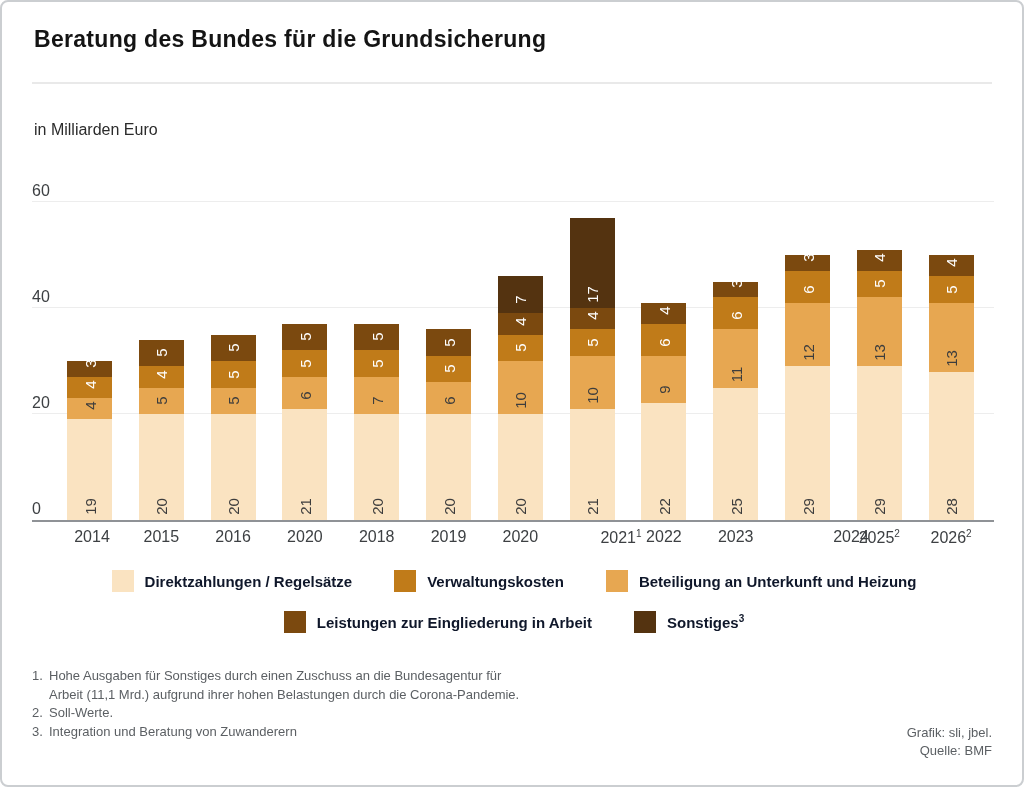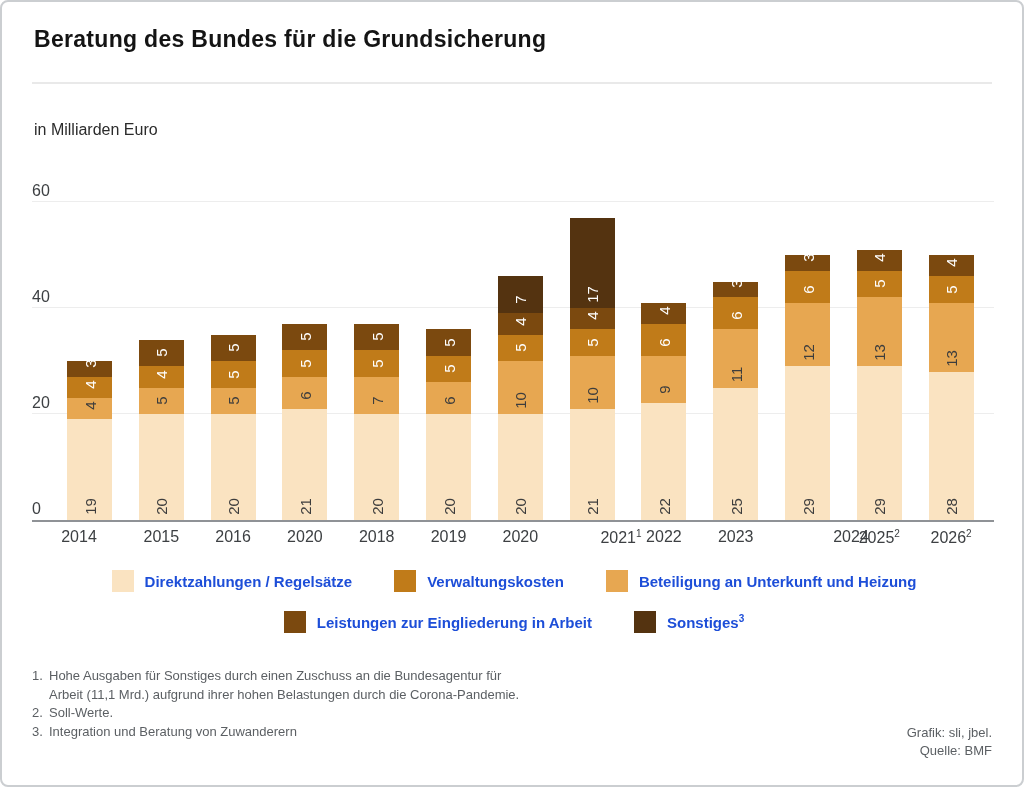--- a/index.html
+++ b/index.html
@@ -22,21 +22,21 @@
     position:absolute;left:50%;bottom:6px;
     transform:translateX(-50%) rotate(-90deg);
     font-size:15px;line-height:15px;font-weight:500;white-space:nowrap;
   }
   .xtick{position:absolute;top:344px;width:90px;text-align:center;font-size:16px;color:#3d4043;}
   sup{font-size:10px;}
 
   .legend-row{position:absolute;left:0;width:1024px;display:flex;justify-content:center;align-items:center;column-gap:42px;}
   .legend-item{display:flex;align-items:center;}
   .swatch{width:22px;height:22px;margin-right:11px;flex:none;}
-  .legend-label{font-size:15px;font-weight:bold;color:#1d4ed8;}
+  .legend-label{font-size:15px;font-weight:bold;color:#0f172a;}
 
   .footnotes{position:absolute;left:30px;top:665px;font-size:13px;color:#5b5f63;line-height:18.5px;}
   .fn{display:flex;}
   .fn-marker{width:17px;flex:none;}
   .credits{position:absolute;right:30px;top:722px;text-align:right;font-size:13px;color:#5b5f63;line-height:18px;}
 </style>
 </head>
 <body>
 
 <div class="card">
@@ -60,21 +60,21 @@
         <div class="seg" style="bottom: 100.7px; height: 21.2px; background: rgb(231, 167, 81);">
           <span class="seg-label" style="color: rgb(61, 61, 61);">4</span>
         </div>
         <div class="seg" style="bottom: 121.9px; height: 21.2px; background: rgb(192, 123, 25);">
           <span class="seg-label" style="color: rgb(255, 255, 255);">4</span>
         </div>
         <div class="seg" style="bottom: 143.1px; height: 15.9px; background: rgb(123, 73, 15);">
           <span class="seg-label" style="color: rgb(255, 255, 255);">3</span>
         </div>
       </div>
-      <div class="xtick" style="left: 2px;">2014</div>
+      <div class="xtick" style="left: 15px;">2014</div>
       <div class="bar" style="left: 106.8px;">
         <div class="seg" style="bottom: 0px; height: 106px; background: rgb(250, 227, 193);">
           <span class="seg-label" style="color: rgb(61, 61, 61);">20</span>
         </div>
         <div class="seg" style="bottom: 106px; height: 26.5px; background: rgb(231, 167, 81);">
           <span class="seg-label" style="color: rgb(61, 61, 61);">5</span>
         </div>
         <div class="seg" style="bottom: 132.5px; height: 21.2px; background: rgb(192, 123, 25);">
           <span class="seg-label" style="color: rgb(255, 255, 255);">4</span>
         </div>

